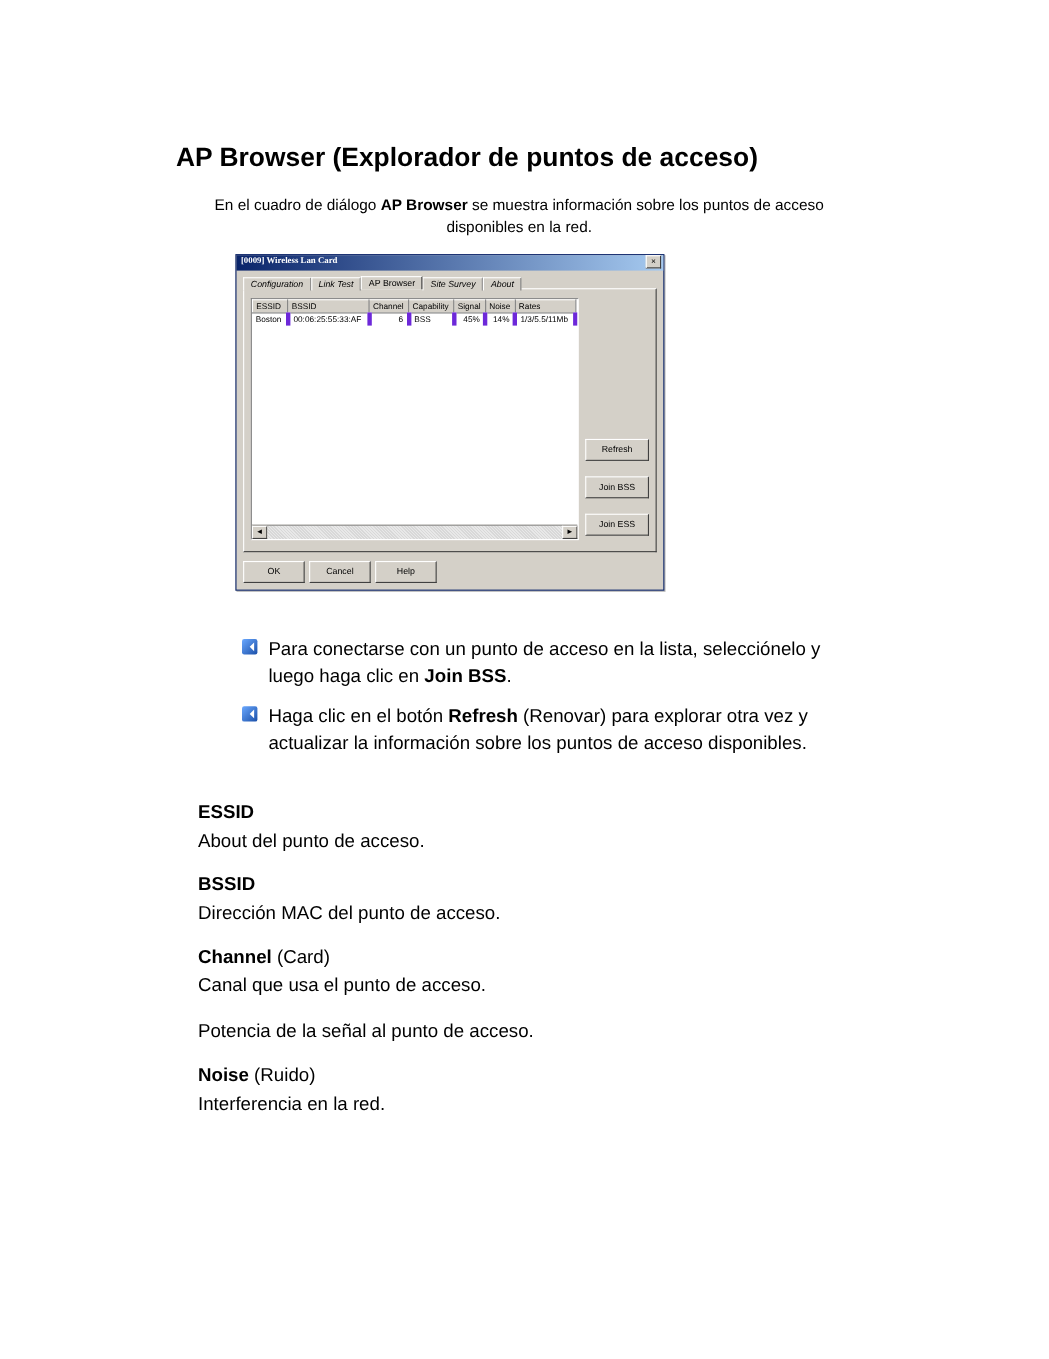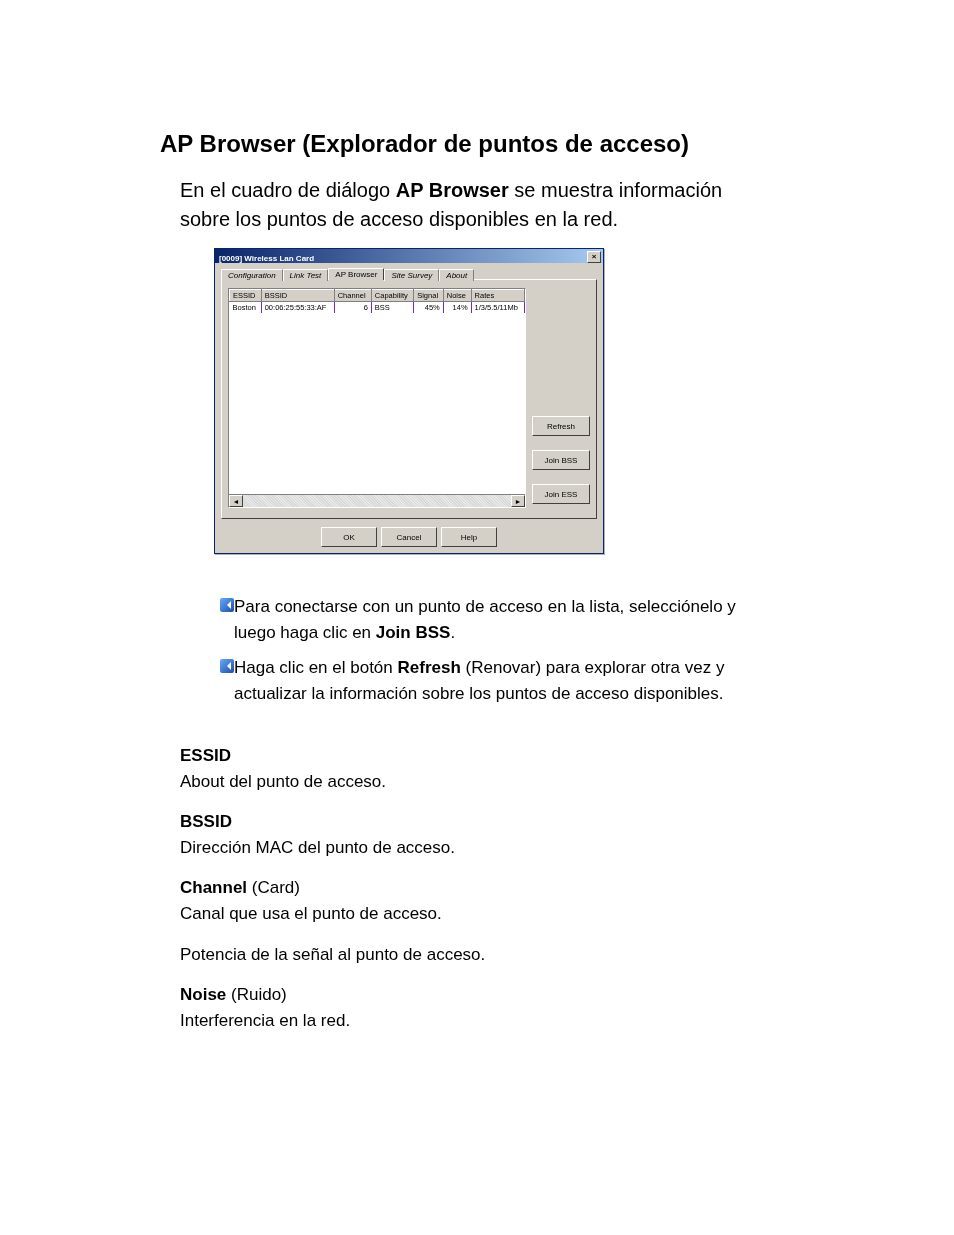--- a/index.html
+++ b/index.html
@@ -15,45 +15,47 @@
     box-sizing: border-box;
     width: 844px;
   }
   h1.title {
     font-size: 24px;
     font-weight: bold;
     margin: 0 0 18px 0;
     font-family: Arial, Helvetica, sans-serif;
   }
   .intro {
-    font-size: 20px;
+    font-size: 14px;
     line-height: 1.45;
     margin: 0 0 14px 20px;
+    text-align: center;
   }
   .intro b { font-weight: bold; }
 
   
   .dialog {
     width: 390px;
     margin: 0 0 40px 54px;
     border: 1px solid #0a246a;
     box-shadow: 1px 1px 0 rgba(0,0,0,0.3);
     font-size: 8px;
     font-family: "Tahoma", "MS Sans Serif", sans-serif;
     background: #d4d0c8;
     box-sizing: border-box;
   }
   .titlebar {
     height: 14px;
     background: linear-gradient(to right, #0a246a, #a6caf0);
     color: #fff;
     display: flex;
-    align-items: flex-end;
+    align-items: flex-start;
     padding: 0 2px 0 4px;
     font-weight: bold;
+    font-family: Liberation Serif, serif;
   }
   .titlebar-text { flex: 1; }
   .win-x {
     width: 12px; height: 10px;
     background: #d4d0c8;
     border: 1px solid #fff;
     border-right-color:#404040; border-bottom-color:#404040;
     color:#000; font-weight:bold;
     display:flex; align-items:center; justify-content:center;
     font-size:8px; line-height:8px;
@@ -115,21 +117,21 @@
     background:#d4d0c8;
     border:1px solid #808080;
     border-top-color:#fff; border-left-color:#fff;
     font-weight:normal;
     padding:1px 3px;
     text-align:left;
     white-space:nowrap;
   }
   table.grid td {
     padding:1px 3px;
-    border-right:1px solid #6d28d9;
+    border-right:4px solid #6d28d9;
     white-space:nowrap;
     text-align:left;
   }
   table.grid td.r { text-align:right; }
   .hscroll {
     position:absolute;
     left:0; right:0; bottom:0;
     height:12px;
     background:#d4d0c8;
     border-top:1px solid #808080;
@@ -157,33 +159,34 @@
     height:18px;
     border:1px solid #fff;
     border-right-color:#404040;border-bottom-color:#404040;
     background:#d4d0c8;
     font-size:8px;
     display:flex;align-items:center;justify-content:center;
     cursor:default;
   }
   .bottom-row {
     display:flex;
-    justify-content:center;
+    justify-content:flex-start;
     gap:4px;
     padding-top:8px;
   }
   .bottom-row .winbtn { width:54px; }
 
   
   .bullets {
     margin: 0 0 40px 60px;
   }
   .bullet-row {
     display:flex;
     align-items:flex-start;
+    gap:10px;
     font-size:17px;
     line-height:1.5;
     margin-bottom:10px;
   }
   .bullet-icon {
     width:14px;height:14px;
     flex-shrink:0;
     margin-top:4px;
     position:relative;
     background: linear-gradient(135deg,#6aa8ff 0%, #1a4fa8 100%);

